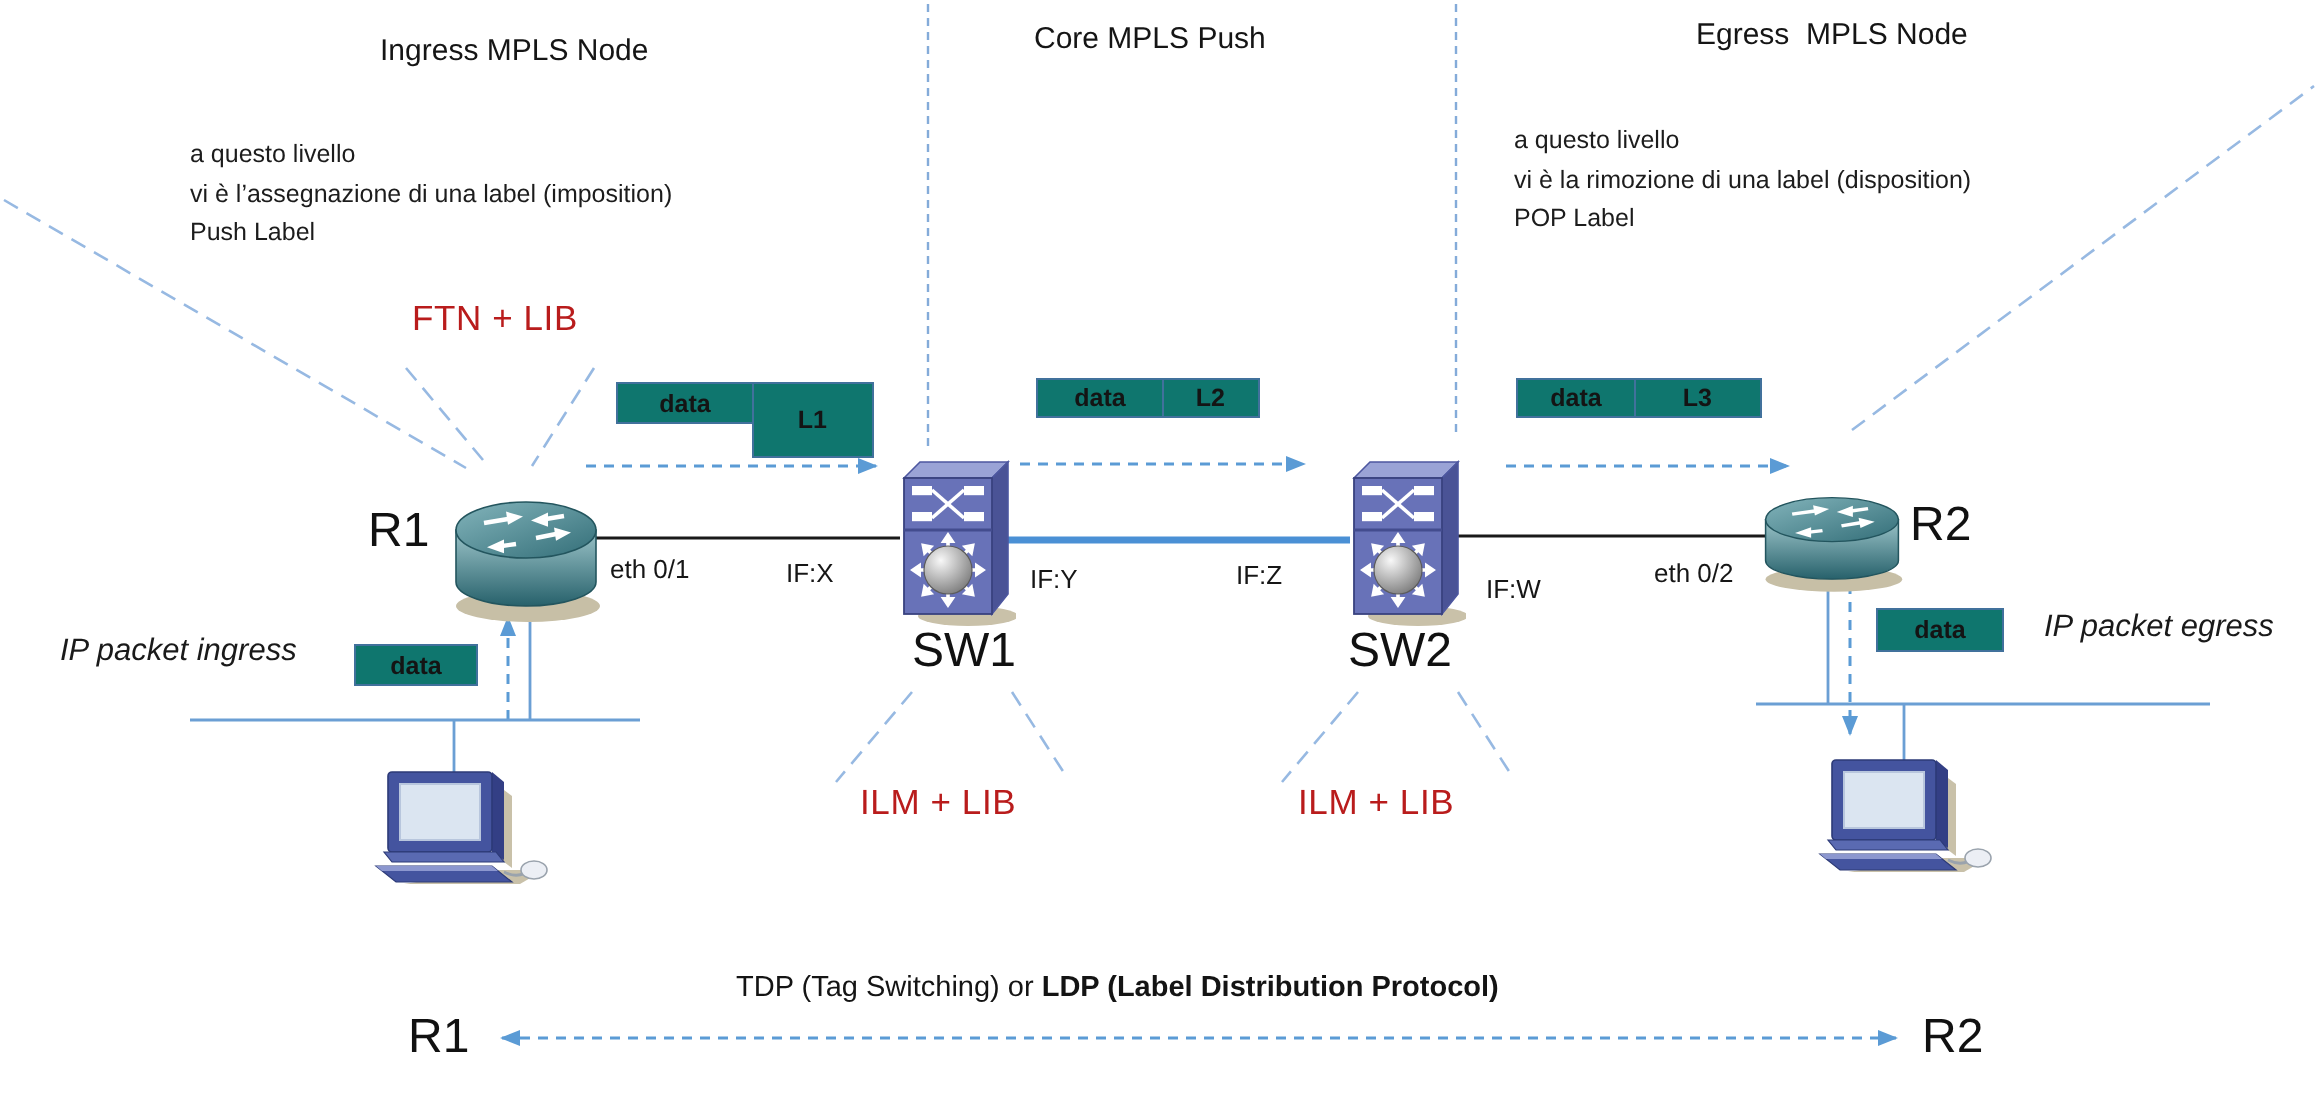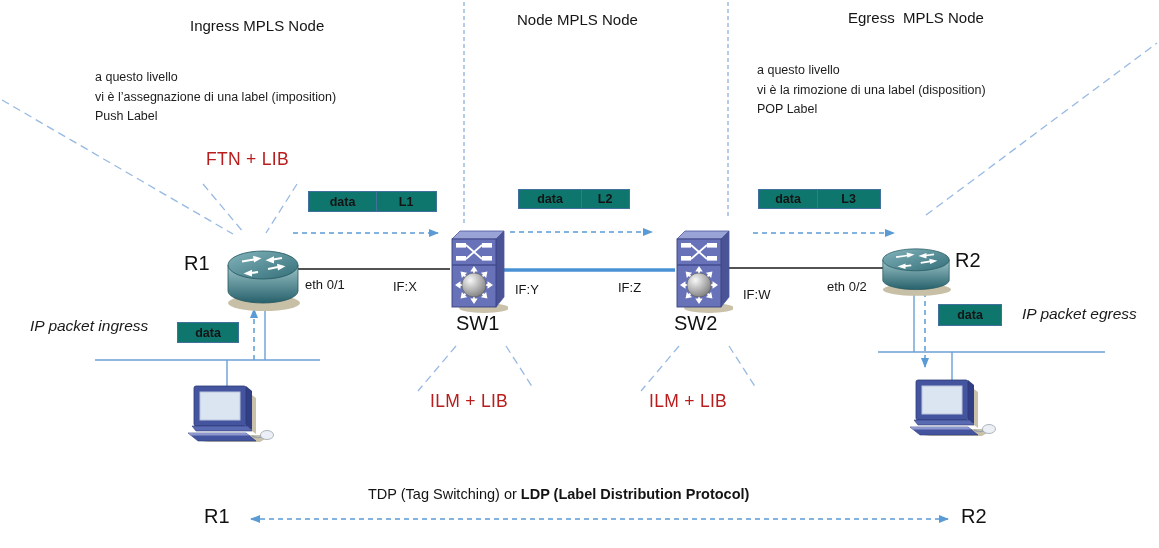--- a/index.html
+++ b/index.html
@@ -4,21 +4,21 @@
 <style>
   html,body{margin:0;padding:0;background:#fff;}
   #canvas{
     position:relative;width:1159px;height:548px;background:#ffffff;overflow:hidden;
     font-family:"Liberation Sans","DejaVu Sans",sans-serif;color:#1a1a1a;
   }
   .lbl{position:absolute;white-space:pre;}
   .sec-title{font-size:15px;color:#151515;}
   .note{position:absolute;font-size:12.5px;line-height:19.5px;white-space:pre-line;color:#1c1c1c;}
   .bigtag{font-size:17.5px;color:#b91c1c;letter-spacing:.3px;}
-  .nodelbl{font-size:20px;color:#111;}
+  .nodelbl{font-size:24px;color:#111;}
   .iface{font-size:13px;color:#161616;}
   .pkt{position:absolute;display:flex;}
   .pkt .cell{
     box-sizing:border-box;border:1.4px solid #41719c;background:#0f766e;
     display:flex;align-items:center;justify-content:center;
     font-size:12.5px;font-weight:bold;color:#141414;
   }
   .pkt .cell + .cell{margin-left:-1.4px;}
   .io-lbl{font-size:15.5px;font-style:italic;color:#1a1a1a;}
   .tdp{font-size:14.5px;color:#141414;}
@@ -78,37 +78,37 @@
       <line x1="265" y1="311" x2="265" y2="360"></line>
       <line x1="227" y1="360" x2="227" y2="390"></line>
       <line x1="914" y1="292" x2="914" y2="352"></line>
       <line x1="952" y1="352" x2="952" y2="380"></line>
     </g>
 
     <line x1="251" y1="519" x2="948" y2="519" stroke="#5b9bd5" stroke-width="1.5" stroke-dasharray="5 4" marker-start="url(#mS)" marker-end="url(#mE)"></line>
   </svg>
 
   <div class="lbl txt sec-title" style="left:190px;top:17px;">Ingress MPLS Node</div>
-  <div class="lbl txt sec-title" style="left:517px;top:11px;">Node MPLS Node</div>
+  <div class="lbl txt sec-title" style="left:517px;top:11px;">Core MPLS Push</div>
   <div class="lbl txt sec-title" style="left:848px;top:9px;">Egress  MPLS Node</div>
 
   <div class="note txt" style="left:95px;top:68px;">a questo livello
 vi è l’assegnazione di una label (imposition)
 Push Label</div>
   <div class="note txt" style="left:757px;top:61px;">a questo livello
 vi è la rimozione  di una label (disposition)
 POP Label</div>
 
   <div class="lbl txt bigtag" style="left:206px;top:149px;">FTN + LIB</div>
   <div class="lbl txt bigtag" style="left:430px;top:391px;">ILM + LIB</div>
   <div class="lbl txt bigtag" style="left:649px;top:391px;">ILM + LIB</div>
 
   <div class="pkt txt" style="left:308px;top:191px;">
     <div class="cell" style="width:69px;height:21px;">data</div>
-    <div class="cell" style="width:61px;height:21px;">L1</div>
+    <div class="cell" style="width:61px;height:38px;">L1</div>
   </div>
   <div class="pkt txt" style="left:518px;top:189px;">
     <div class="cell" style="width:64px;height:20px;">data</div>
     <div class="cell" style="width:49px;height:20px;">L2</div>
   </div>
   <div class="pkt txt" style="left:758px;top:189px;">
     <div class="cell" style="width:60px;height:20px;">data</div>
     <div class="cell" style="width:64px;height:20px;">L3</div>
   </div>
   <div class="pkt txt" style="left:177px;top:322px;">

